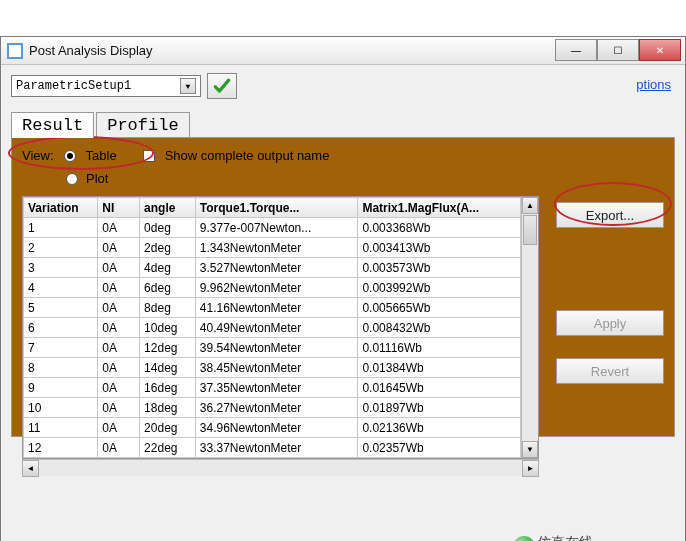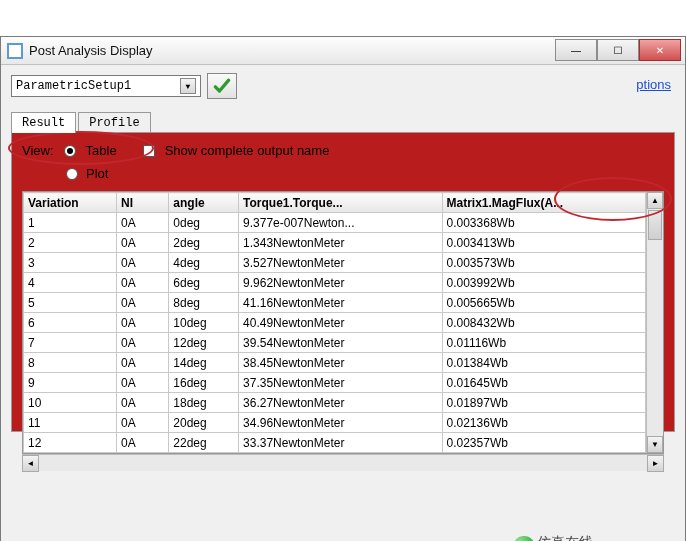--- a/index.html
+++ b/index.html
@@ -103,37 +103,37 @@
     position:absolute; right:14px; top:12px;
     text-decoration: underline;
     color:#1d4ed8;
     font-size:13px;
   }
   .tabs {
     display:flex;
     gap:2px;
     margin-bottom:0;
     font-family:"Courier New",monospace;
-    font-size:12px;
+    font-size:17px;
   }
   .tab {
     padding:3px 10px;
     border:1px solid #999;
     border-bottom:none;
     background:#f0f0f0;
     position:relative;
     top:1px;
   }
   .tab.active {
     background:#fff;
     z-index:2;
   }
   .tab-panel {
     border:1px solid #999;
-    background:#b91c1c;
+    background:#a16207;
     height:300px;
     padding:10px 10px 10px 10px;
     display:flex;
     gap:17px;
     position:relative;
   }
   .left-col {
     flex:1;
     display:flex;
     flex-direction:column;
@@ -421,20 +421,26 @@
           </div>
         </div>
         <div class="hscroll">
           <div class="sb-btn" style="width:17px">◄</div>
           <div style="flex:1"></div>
           <div class="sb-btn" style="width:17px">►</div>
         </div>
 
       </div>
 
+      <div class="right-col">
+        <div class="side-btn">Export...</div>
+        <div style="height:38px"></div>
+        <div class="side-btn disabled">Apply</div>
+        <div class="side-btn disabled">Revert</div>
+      </div>
 
       <div class="anno" style="left:-4px; top:-2px; width:146px; height:34px;"></div>
       <div class="anno" style="right:2px; top:44px; width:118px; height:44px;"></div>
     </div>
 
   </div>
 
 
   <div class="wm-icon"></div>
   <div class="watermark2">仿真在线</div>

